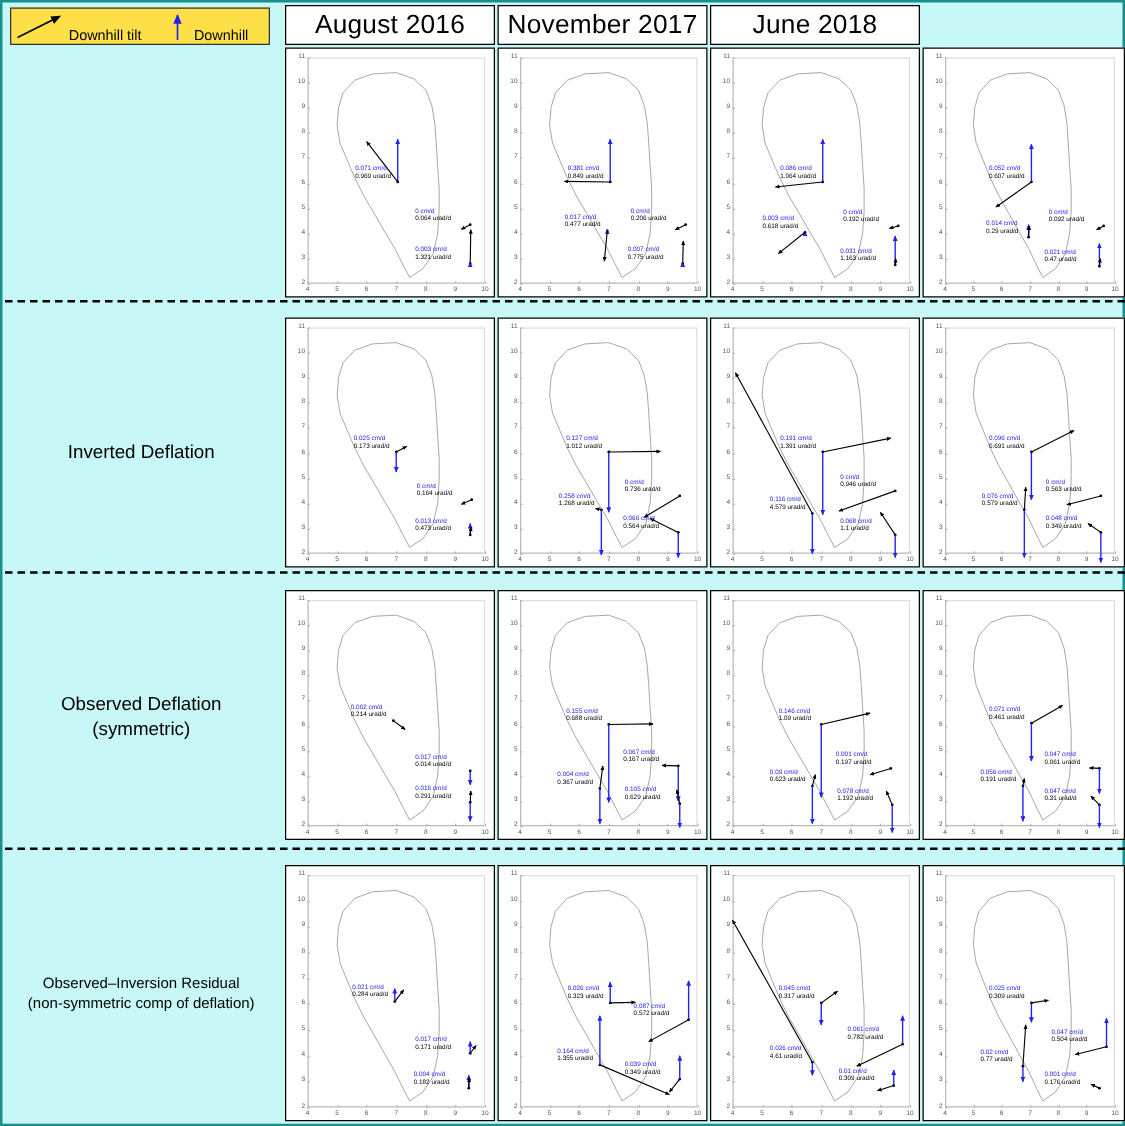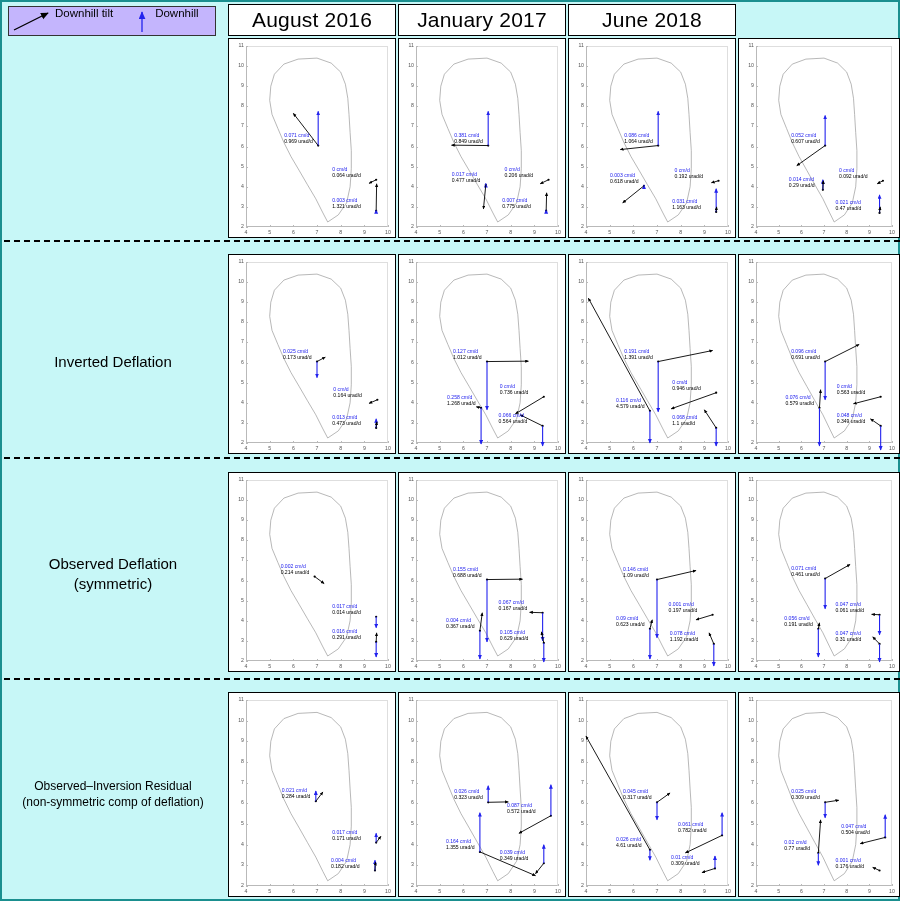--- a/index.html
+++ b/index.html
@@ -12,22 +12,22 @@
   }
   #figure{
     position:absolute;inset:0;
     border:2px solid #1a8f8f;
     box-sizing:border-box;
     background:#c7f7f7;
   }
   
   #legend{
     position:absolute;left:6px;top:4px;width:208px;height:30px;
-    background:#c4b5fd;border:1px solid #333;box-sizing:border-box;
-    display:flex;align-items:flex-start;
+    background:#fde047;border:1px solid #333;box-sizing:border-box;
+    display:flex;align-items:flex-end;
   }
   #legend .lg-icon{width:46px;height:28px;position:relative;flex:0 0 auto;}
   #legend .lg-text{font-size:11.5px;color:#000;white-space:nowrap;}
   #legend .tilt-text{margin-right:16px;}
   
   .hdr{
     position:absolute;top:2px;height:32px;
     background:#ffffff;border:1px solid #000;box-sizing:border-box;
     display:flex;align-items:center;justify-content:center;
     font-size:21px;color:#000;letter-spacing:.2px;
@@ -98,21 +98,21 @@
         <line x1="13" y1="25" x2="13" y2="5" stroke="#2222ee" stroke-width="1.3" marker-end="url(#mk-blu)"></line>
       </svg>
     </span>
     <span class="lg-text">Downhill</span>
   </div>
 
   <div class="hdr" style="left:226px;width:168px;">
       <span>August 2016</span>
     </div>
   <div class="hdr" style="left:396px;width:168px;">
-      <span>January 2017</span>
+      <span>November 2017</span>
     </div>
   <div class="hdr" style="left:566px;width:168px;">
       <span>June 2018</span>
     </div>
 
   <div class="rowlabel" style="top:350px">
     <div class="l1">Inverted Deflation</div>
   </div>
   <div class="rowlabel" style="top:552px">
     <div class="l1">Observed Deflation</div>

